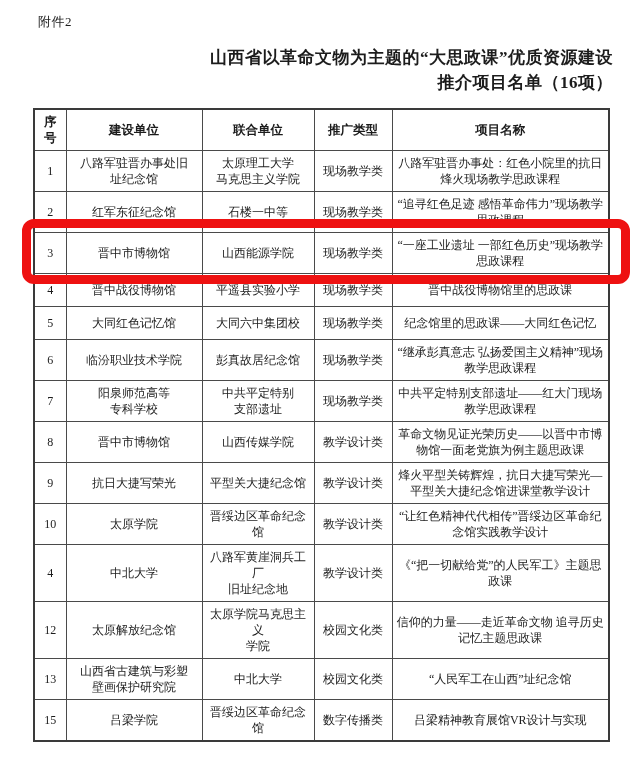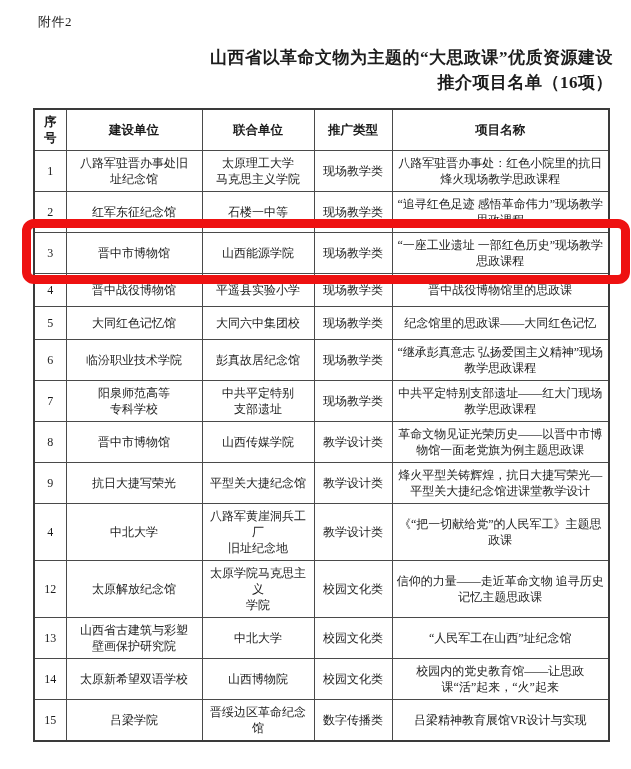--- a/index.html
+++ b/index.html
@@ -159,20 +159,27 @@
             <td>革命文物见证光荣历史——以晋中市博物馆一面老党旗为例主题思政课</td>
           </tr>
           <tr>
             <td>9</td>
             <td>抗日大捷写荣光</td>
             <td>平型关大捷纪念馆</td>
             <td>教学设计类</td>
             <td>烽火平型关铸辉煌，抗日大捷写荣光—平型关大捷纪念馆进课堂教学设计</td>
           </tr>
           <tr>
+            <td>10</td>
+            <td>太原学院</td>
+            <td>晋绥边区革命纪念馆</td>
+            <td>教学设计类</td>
+            <td>“让红色精神代代相传”晋绥边区革命纪念馆实践教学设计</td>
+          </tr>
+          <tr>
             <td>4</td>
             <td>中北大学</td>
             <td>八路军黄崖洞兵工厂
 旧址纪念地</td>
             <td>教学设计类</td>
             <td>《“把一切献给党”的人民军工》主题思政课</td>
           </tr>
           <tr>
             <td>12</td>
             <td>太原解放纪念馆</td>
@@ -183,27 +190,20 @@
           </tr>
           <tr>
             <td>13</td>
             <td>山西省古建筑与彩塑
 壁画保护研究院</td>
             <td>中北大学</td>
             <td>校园文化类</td>
             <td>“人民军工在山西”址纪念馆</td>
           </tr>
           <tr>
-            <td>14</td>
-            <td>太原新希望双语学校</td>
-            <td>山西博物院</td>
-            <td>校园文化类</td>
-            <td>校园内的党史教育馆——让思政课“活”起来，“火”起来</td>
-          </tr>
-          <tr>
             <td>15</td>
             <td>吕梁学院</td>
             <td>晋绥边区革命纪念馆</td>
             <td>数字传播类</td>
             <td>吕梁精神教育展馆VR设计与实现</td>
           </tr>
         </tbody>
     </table>
     <div class="highlight-box" style="border-color: rgb(238, 17, 17); left: -11px; width: 608px; top: 111px; height: 65px;"></div>
   </div>

